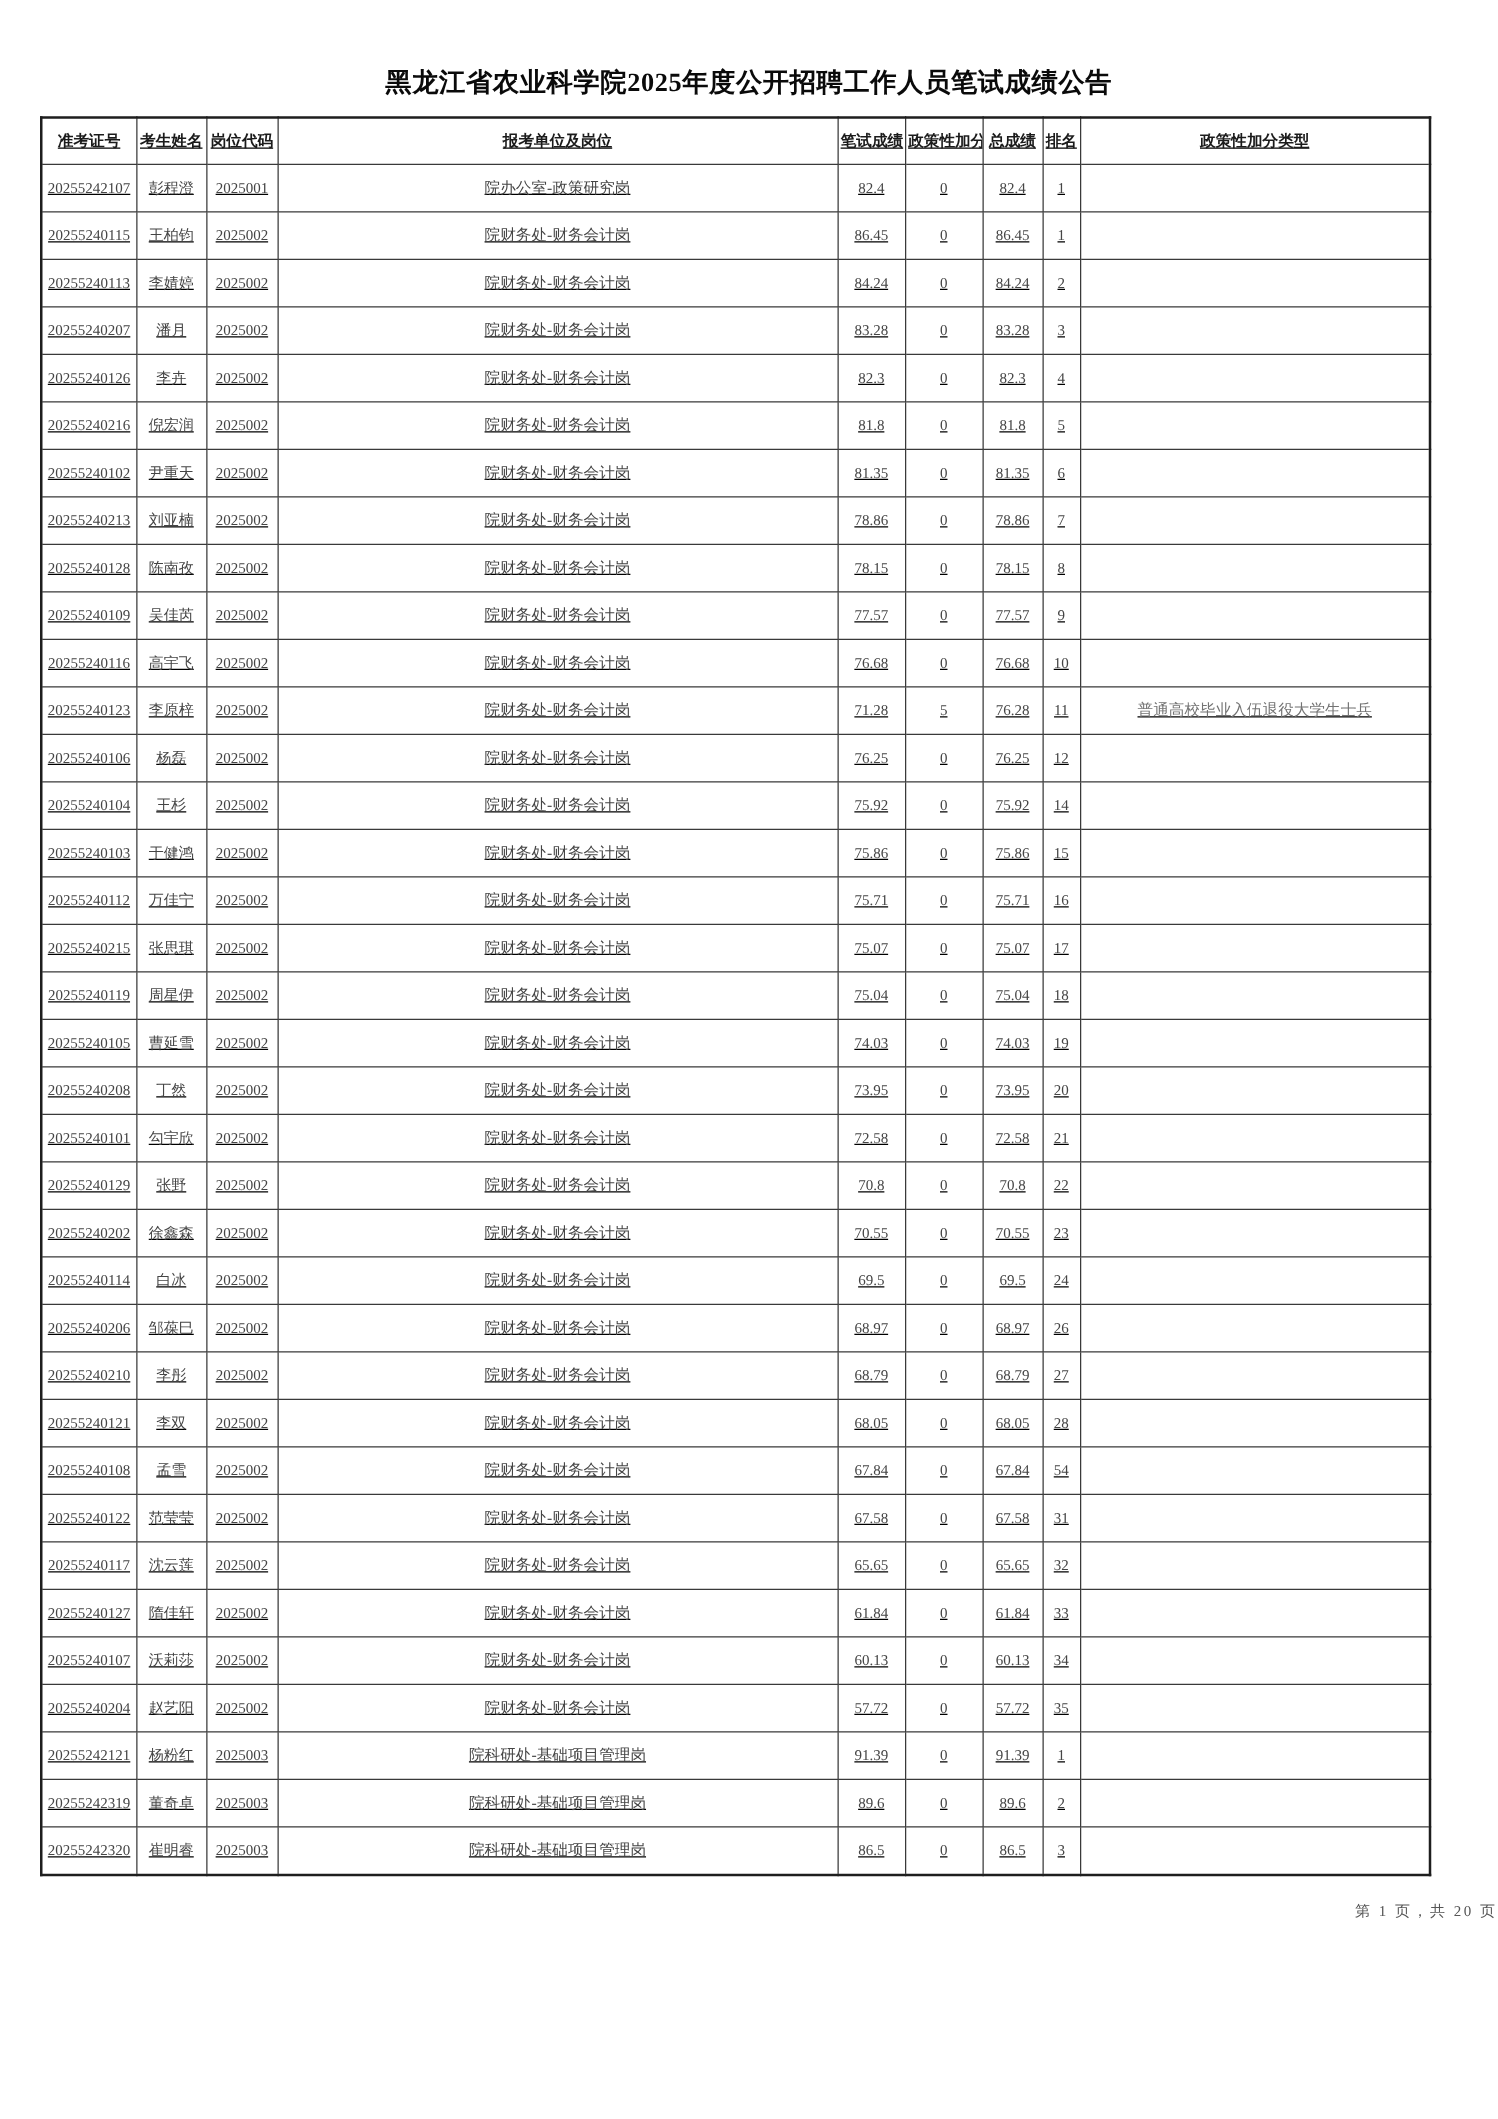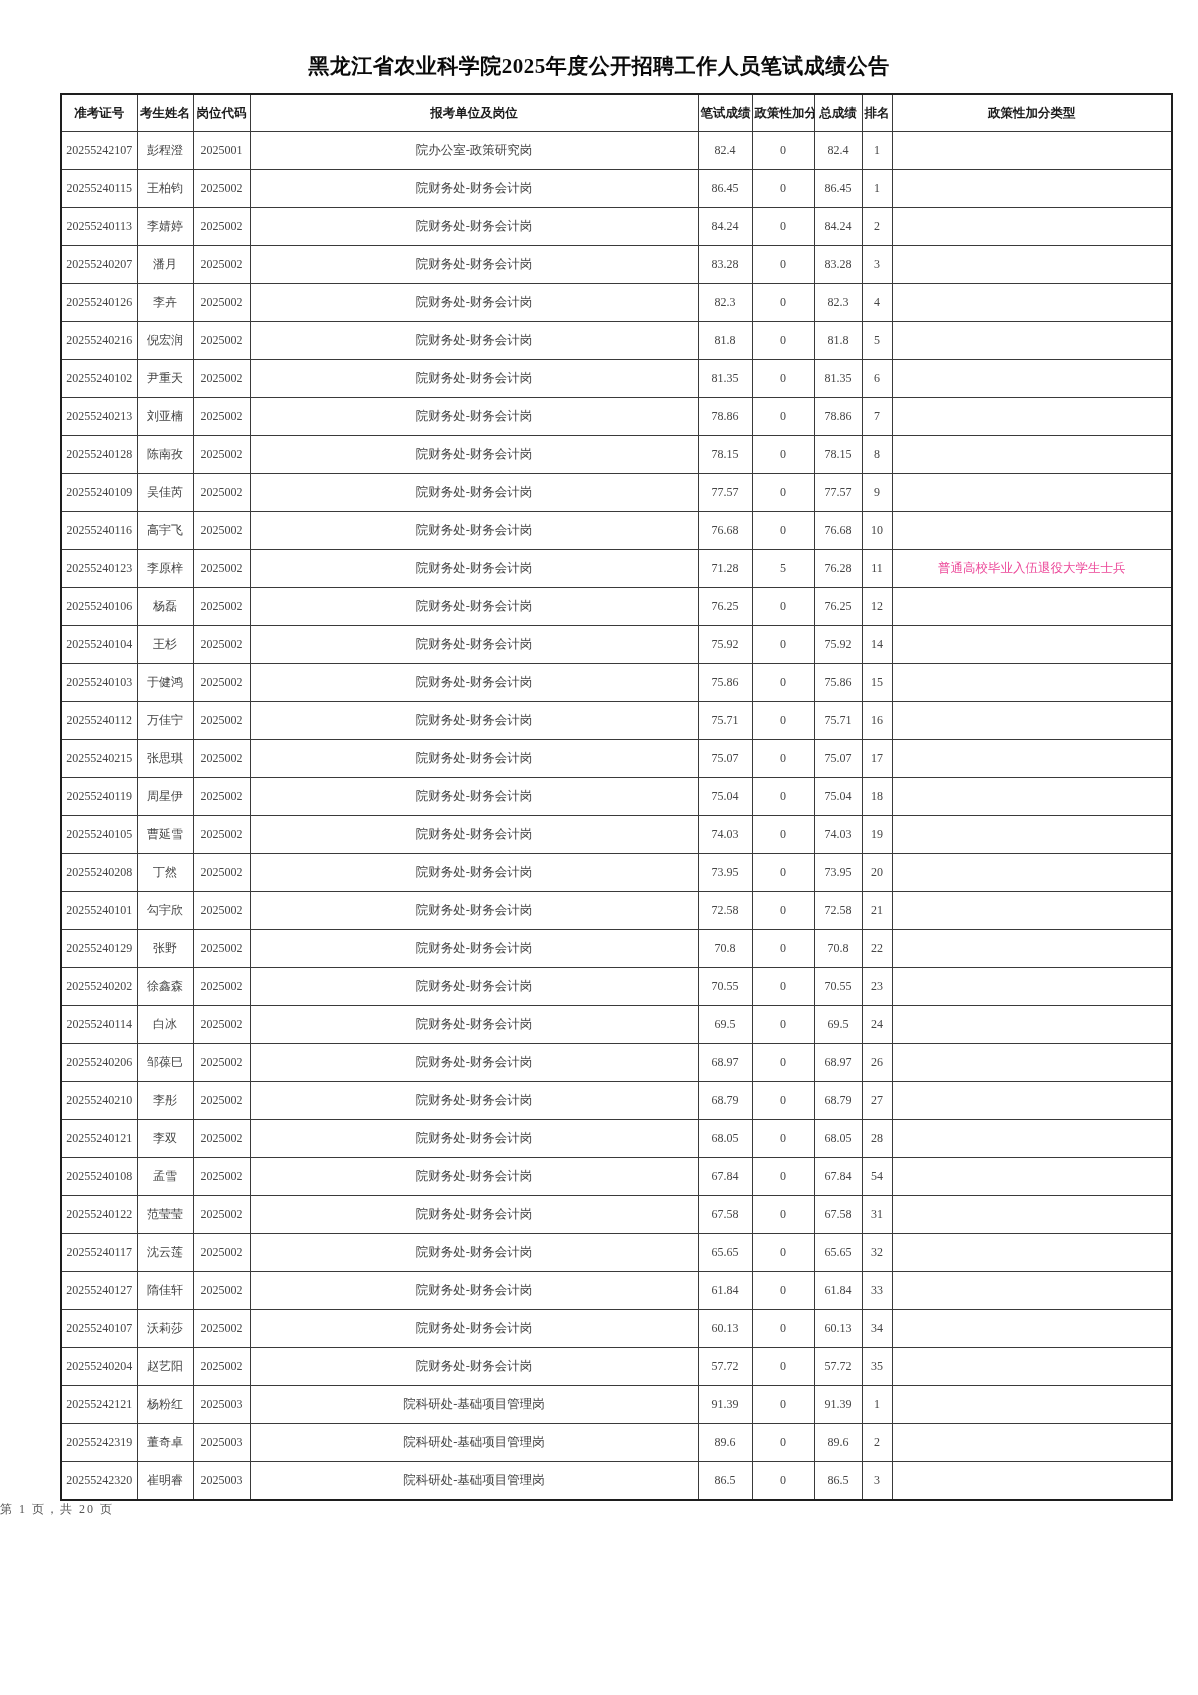--- a/index.html
+++ b/index.html
@@ -8,40 +8,41 @@
     font-family:"Liberation Serif","DejaVu Serif",serif;
     -webkit-font-smoothing:antialiased;
   }
   .page-title{
     margin:52px 0 13px 0;text-align:center;
     font-family:Liberation Serif, serif;
     font-size:21px;font-weight:bold;color:#0a0a0a;letter-spacing:0.5px;
   }
   table.results{
     border-collapse:collapse;table-layout:fixed;
-    margin-left:60px;width:1111px;
+    margin-left:32px;width:1111px;
     border:2px solid #1e1e1e;
+    text-decoration:underline;
   }
   col.c0{width:76px}col.c1{width:56px}col.c2{width:57px}col.c3{width:448px}
   col.c4{width:54px}col.c5{width:62px}col.c6{width:48px}col.c7{width:30px}col.c8{width:280px}
   th,td{
     border:1px solid #3a3a3a;
     text-align:center;vertical-align:middle;
     padding:0 2px;overflow:hidden;white-space:nowrap;
   }
   thead th{
     height:36px;font-size:12.5px;font-weight:bold;color:#1b1b1b;
   }
   tbody td{
     height:37px;font-size:12px;color:#454545;
   }
   tbody td.c3{font-size:12.5px;}
-  tbody td.c8{font-size:12.5px;color:#ec4899;}
+  tbody td.c8{font-size:12.5px;color:#737373;}
   .page-footer{
-    text-align:left;
+    margin-top:20px;text-align:right;
     font-size:12px;color:#555;letter-spacing:2px;
   }
 </style>
 </head>
 <body>
 
 <div>
   <h1 class="page-title">黑龙江省农业科学院2025年度公开招聘工作人员笔试成绩公告</h1>
 
   <table class="results">

